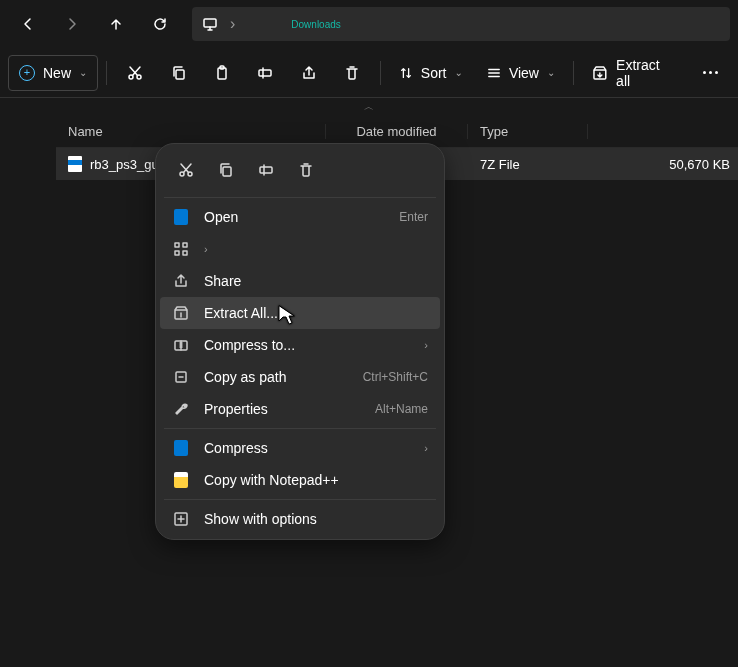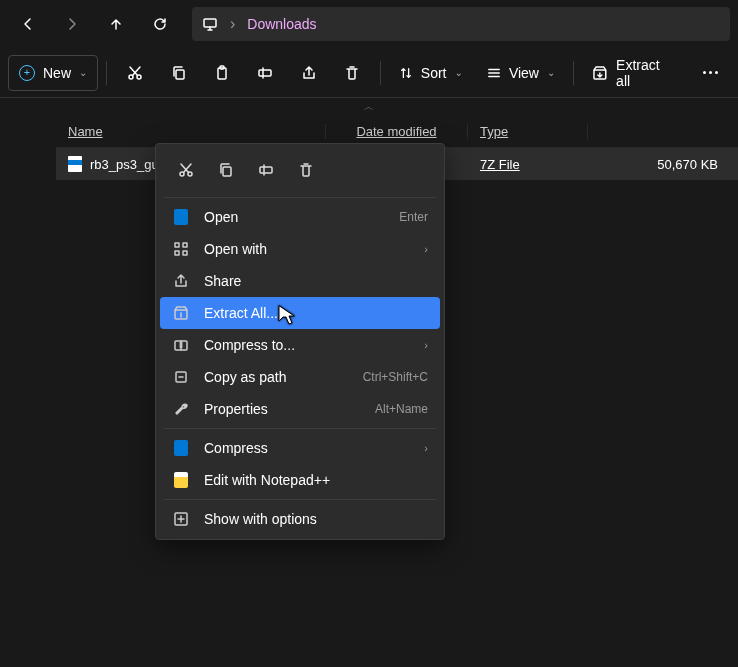--- a/index.html
+++ b/index.html
@@ -2,57 +2,57 @@
 <html><head>
 <meta charset="utf-8">
 <style>
 * { margin: 0; padding: 0; box-sizing: border-box; font-family: "Segoe UI", sans-serif; }
 body { background: #191919; color: #fff; width: 738px; height: 667px; overflow: hidden; position: relative; }
 
 .titlebar { height: 48px; display: flex; align-items: center; padding: 0 8px; gap: 4px; }
 .nav-btn { width: 40px; height: 36px; display: flex; align-items: center; justify-content: center; border-radius: 4px; color: #fff; }
 .nav-btn.dim { color: #888; }
 .addressbar { flex: 1; height: 34px; background: #2c2c2c; border-radius: 4px; display: flex; align-items: center; padding: 0 10px; gap: 12px; margin-left: 8px; }
-.addressbar .crumb { color: #f0abfc; font-size: 14px; }
+.addressbar .crumb { color: #14b8a6; font-size: 10px; margin-left: 44px; }
 .addressbar .sep { color: #999; }
 
 .toolbar { height: 50px; display: flex; align-items: center; padding: 0 8px; gap: 4px; border-bottom: 1px solid #333; }
 .tbtn { height: 36px; display: flex; align-items: center; justify-content: center; border-radius: 4px; padding: 0 10px; gap: 8px; color: #fff; font-size: 14px; }
 .tbtn.icon-only { width: 40px; padding: 0; }
 .tbtn .chev { font-size: 10px; color: #aaa; }
 .new-btn { border: 1px solid #444; }
 .plus-circle { width: 16px; height: 16px; border: 1.5px solid #4cc2ff; border-radius: 50%; display: flex; align-items: center; justify-content: center; color: #4cc2ff; font-size: 11px; line-height: 1; }
 .divider { width: 1px; height: 24px; background: #3a3a3a; margin: 0 4px; }
 .more-dots { display: flex; gap: 3px; }
 .more-dots span { width: 3px; height: 3px; background: #fff; border-radius: 50%; }
 
 .contentarea { position: relative; }
 .chevron-up { text-align: center; color: #888; font-size: 10px; padding: 2px 0; }
 .headers { display: flex; height: 32px; align-items: center; background: #191919; border-bottom: 1px solid #2a2a2a; margin-left: 56px; }
-.hcol { font-size: 13px; color: #ccc; padding: 0 12px; border-right: 1px solid #2a2a2a; text-decoration: underline; }
+.hcol { font-size: 13px; color: #ccc; padding: 0 12px; border-right: 1px solid #2a2a2a; }
 .hcol.name { width: 270px; }
 .hcol.date { width: 142px; text-align: center; }
 .hcol.type { width: 120px; }
 .hcol.size { flex: 1; border-right: none; }
 
 .row { display: flex; height: 32px; align-items: center; margin-left: 56px; background: #2d2d2d; }
 .row .cell { font-size: 13px; padding: 0 12px; white-space: nowrap; overflow: hidden; }
 .row .name { width: 270px; display: flex; align-items: center; gap: 8px; }
 .row .date { width: 142px; }
-.row .type { width: 120px; text-decoration: underline; }
-.row .size { flex: 1; text-align: right; padding-right: 20px; }
+.row .type { width: 120px; }
+.row .size { flex: 1; text-align: right; padding-right: 8px; }
 .file-icon { width: 14px; height: 16px; background: #fff; border-radius: 1px; position: relative; flex-shrink: 0; }
 .file-icon::after { content: ""; position: absolute; top: 4px; left: 0; right: 0; height: 5px; background: #0078d4; }
 
-.ctxmenu { position: absolute; left: 155px; top: 143px; width: 290px; background: #2c2c2c; border: 1px solid #3d3d3d; border-radius: 4px; box-shadow: 0 8px 24px rgba(0,0,0,.5); padding: 4px; }
+.ctxmenu { position: absolute; left: 155px; top: 143px; width: 290px; background: #2c2c2c; border: 1px solid #3d3d3d; border-radius: 19px; box-shadow: 0 8px 24px rgba(0,0,0,.5); padding: 4px; }
 .ctx-iconrow { display: flex; gap: 4px; padding: 6px 8px 8px; }
 .ctx-iconbtn { width: 36px; height: 32px; display: flex; align-items: center; justify-content: center; border-radius: 4px; color: #ddd; }
 .ctx-sep { height: 1px; background: #3d3d3d; margin: 3px 4px; }
 .ctx-item { display: flex; align-items: center; height: 32px; padding: 0 12px; border-radius: 4px; gap: 14px; font-size: 14px; color: #fff; }
-.ctx-item.hover { background: #3b82f6; }
+.ctx-item.hover { background: #404040; }
 .ctx-item .ic { width: 18px; display: flex; justify-content: center; color: #ccc; }
 .ctx-item .lbl { flex: 1; }
 .ctx-item .hint { color: #999; font-size: 12px; text-align: right; }
 .ctx-item .sub { color: #999; font-size: 11px; }
 .blue-icon { width: 14px; height: 16px; background: #0078d4; border-radius: 2px; }
 .yellow-icon { width: 14px; height: 16px; background: linear-gradient(#fff 30%, #ffd040 30%); border-radius: 2px; }
 
 .cursor { position: absolute; left: 278px; top: 305px; pointer-events: none; }
 .cursor svg { filter: drop-shadow(0 0 1px #000); }
 
@@ -221,21 +221,20 @@
   </div>
   <div class="ctx-item">
     <span class="ic">
         <svg width="16" height="16" viewBox="0 0 16 16">
           <rect x="2" y="2" width="4" height="4"></rect>
           <rect x="10" y="2" width="4" height="4"></rect>
           <rect x="2" y="10" width="4" height="4"></rect>
           <rect x="10" y="10" width="4" height="4"></rect>
         </svg>
       </span>
-    <span class="lbl">Open with</span>
     <span class="sub">›</span>
   </div>
   <div class="ctx-item">
     <span class="ic">
         <svg width="16" height="16" viewBox="0 0 16 16">
           <path d="M3 8v5h10V8M8 2v8M5 5l3-3 3 3"></path>
         </svg>
       </span>
     <span class="lbl">Share</span>
   </div>
@@ -282,21 +281,21 @@
     <span class="ic">
         <div class="blue-icon"></div>
       </span>
     <span class="lbl">Compress</span>
     <span class="sub">›</span>
   </div>
   <div class="ctx-item">
     <span class="ic">
         <div class="yellow-icon"></div>
       </span>
-    <span class="lbl">Edit with Notepad++</span>
+    <span class="lbl">Copy with Notepad++</span>
   </div>
   <div class="ctx-sep"></div>
   <div class="ctx-item">
     <span class="ic">
         <svg width="16" height="16" viewBox="0 0 16 16">
           <rect x="2" y="2" width="12" height="12" rx="1"></rect>
           <path d="M5 8h6M8 5v6"></path>
         </svg>
       </span>
     <span class="lbl">Show with options</span>

